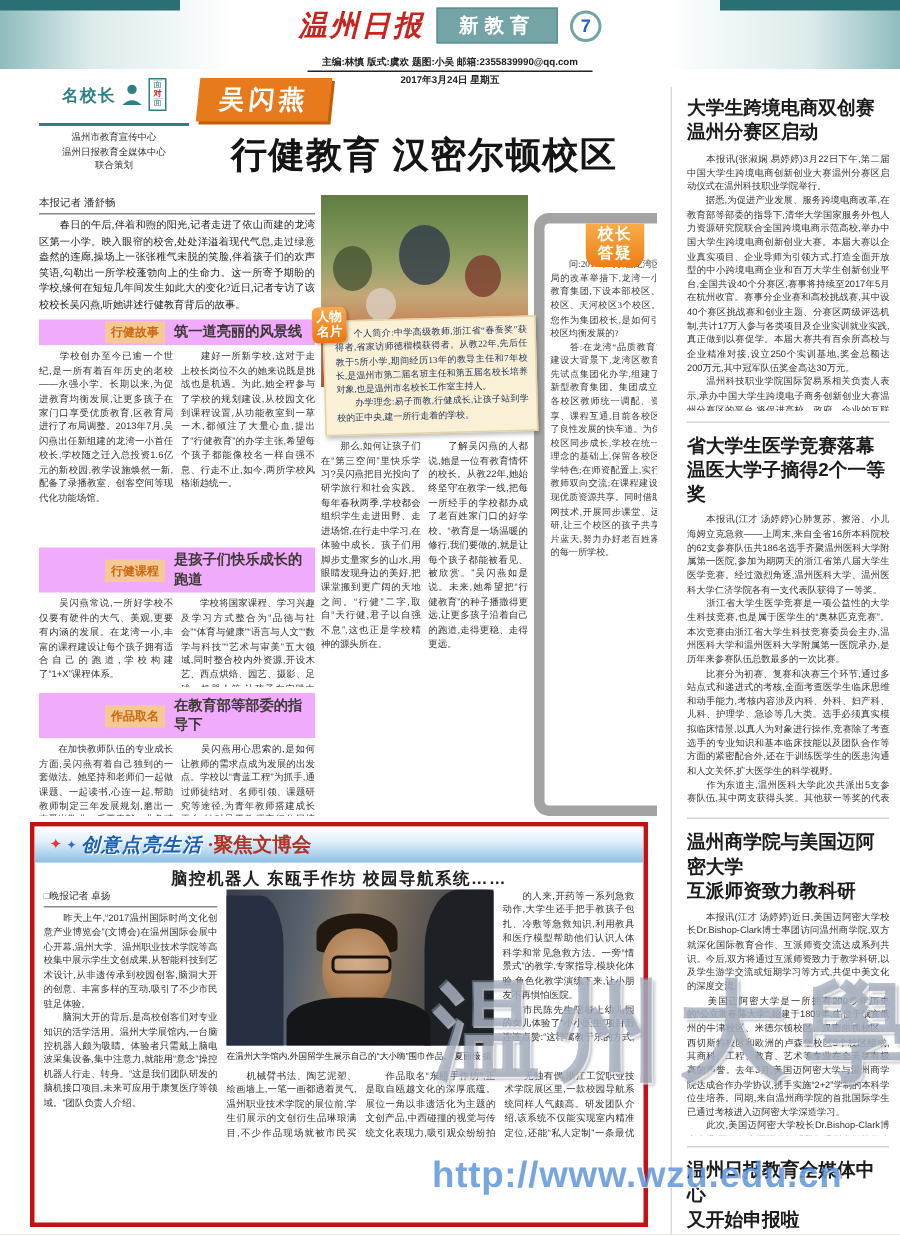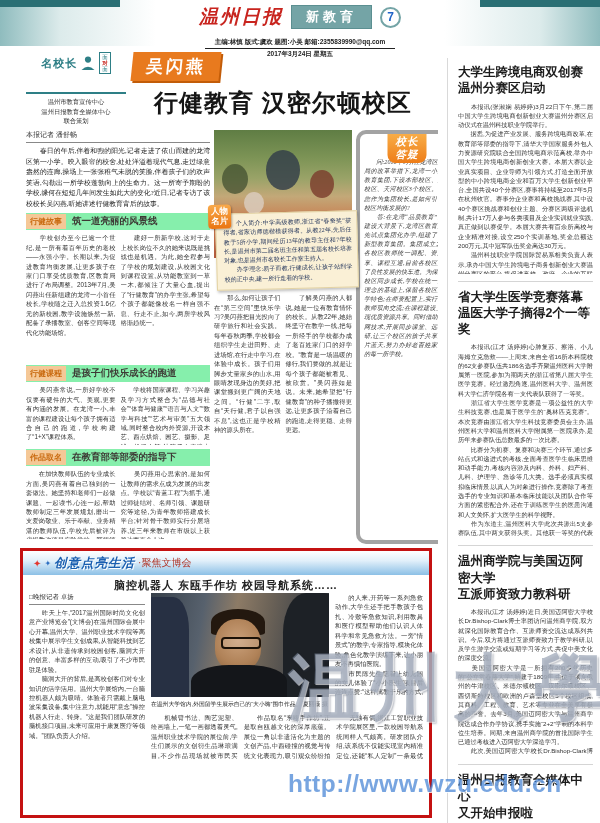--- a/index.html
+++ b/index.html
@@ -17,81 +17,81 @@
     padding:2px 14px;letter-spacing:4px;border:1px solid #5b8f91;}
   .page-circle{width:17px;height:17px;border-radius:50%;background:#fff;border:2px solid #74a4a6;
     color:#1f63c8;font-weight:bold;font-size:12px;line-height:17px;text-align:center;}
   .staff-line{margin-top:2px;font-size:6.5px;color:#222;font-weight:bold;
     display:inline-block;border-bottom:1.5px solid #222;padding:0 10px 1px;}
   .date-line{font-size:6.5px;color:#222;font-weight:bold;margin-top:1px;}
   
   .feature-header{position:absolute;left:26px;top:52px;width:412px;display:flex;}
   .brand-logo{width:100px;flex:none;color:#2e7f86;text-align:center;}
   .logo-row{display:flex;align-items:center;justify-content:center;gap:3px;
-    border-bottom:2px solid #2e7f86;padding-bottom:18px;}
+    border-bottom:2px solid #2e7f86;padding-bottom:8px;}
   .logo-name{font-size:11px;font-weight:bold;letter-spacing:1px;}
   .mini-frame{border:1px solid #2e7f86;font-size:5.5px;line-height:1.1;padding:1px 2px;color:#2e7f86;}
   .mini-frame .red{color:#c8241e;font-weight:bold;}
   .logo-sub{font-size:5.5px;color:#3c7d83;line-height:1.5;margin-top:3px;}
   .feature-titles{margin-left:6px;}
   .kicker-box{display:inline-block;background:#e87a1e;color:#fff;font-weight:bold;
     font-size:17px;letter-spacing:3px;padding:3px 14px;transform:skew(-6deg);
     box-shadow:2px 2px 0 #c25c08;}
   .feature-headline{font-size:24px;font-weight:bold;color:#151515;letter-spacing:1px;
     margin:6px 0 0 22px;white-space:nowrap;}
   
   .main-body{position:absolute;left:26px;top:130px;width:412px;height:414px;display:flex;gap:4px;overflow:hidden;}
   .col-left{width:184px;flex:none;overflow:hidden;}
   .byline{font-size:7px;color:#333;border-bottom:1px solid #888;padding-bottom:2px;margin-bottom:3px;}
   .intro{font-family:"Liberation Serif",serif;font-size:6.8px;line-height:1.55;color:#222;
     text-align:justify;white-space:pre-line;margin-bottom:4px;}
-  .sec{display:flex;align-items:center;background:#86efac;margin:4px 0 3px;}
+  .sec{display:flex;align-items:center;background:#f0abfc;margin:4px 0 3px;padding-left:44px;}
   .sec .tag{background:#f5c897;color:#c96a10;font-weight:bold;font-size:8px;padding:2px 4px;flex:none;}
   .sec .ttl{font-size:9.5px;font-weight:bold;color:#3d3a35;padding:2px 6px;}
   .two-col{display:flex;gap:5px;}
   .bodytxt{font-size:6.3px;line-height:1.5;color:#333;text-align:justify;white-space:pre-line;}
   .two-col .bodytxt{flex:1;overflow:hidden;}
   .s1{height:128px;} .s2{height:60px;} .s3{height:70px;}
   .col-mid{width:138px;flex:none;position:relative;}
   .photo-main{width:138px;height:128px;overflow:hidden;position:relative;
     background:linear-gradient(180deg,#5f7d44 0%,#7d9456 22%,#9aa368 38%,#c3a878 52%,#c97a4d 72%,#b35a3d 100%);}
   .photo-main .blob{position:absolute;border-radius:50%;}
   .card{position:relative;margin:-46px 0 4px 2px;width:128px;background:#faf0d6;
     border:1px solid #e3d3a5;box-shadow:1px 2px 3px rgba(0,0,0,.25);transform:rotate(-1.5deg);
     padding:5px 5px 5px 7px;z-index:3;}
   .card-badge{position:absolute;left:-8px;top:-10px;background:linear-gradient(#f9a94a,#ea7512);
     color:#fff;font-weight:bold;font-size:8.5px;line-height:1.15;padding:2px 3px;border-radius:4px;
     text-align:center;box-shadow:1px 1px 2px rgba(0,0,0,.3);}
   .card-text{font-family:"Liberation Serif",serif;font-size:6px;line-height:1.55;color:#23355c;
     text-align:justify;white-space:pre-line;}
   .mid-cols{display:flex;gap:5px;height:196px;overflow:hidden;}
   .mid-cols .bodytxt{flex:1;}
-  .col-qa{width:86px;flex:none;position:relative;border:4px solid #a3a3a3;border-radius:10px;
-    padding:24px 4px 4px;margin-top:0;overflow:hidden;font-style:italic;}
+  .col-qa{width:86px;flex:none;position:relative;border:7px solid #a3a3a3;border-radius:10px;
+    padding:24px 4px 4px;margin-top:12px;overflow:hidden;}
   .qa-badge{position:absolute;top:-2px;left:50%;transform:translateX(-50%);
     background:linear-gradient(#f9b04a,#ee7d18);color:#fff;font-weight:bold;font-size:10.5px;
     line-height:1.2;text-align:center;padding:3px 8px;border-radius:0 0 8px 8px;letter-spacing:1px;}
   .qa-text{font-family:"Liberation Serif",serif;font-size:6.1px;line-height:1.5;color:#3a3a3a;
     text-align:justify;white-space:pre-line;}
   
   .rail{position:absolute;left:447px;top:58px;width:146px;height:765px;border-left:1px solid #d9d9d9;
     padding-left:10px;overflow:hidden;box-sizing:border-box;}
   .rail-title{font-size:12.5px;font-weight:bold;color:#1c1c1c;line-height:1.3;white-space:pre-line;margin:6px 0 5px;}
   .rail-body{font-size:6.2px;line-height:1.5;color:#333;text-align:justify;white-space:pre-line;overflow:hidden;}
   .rb1{height:172px;} .rb2{height:196px;} .rb3{height:150px;} .rb4{height:30px;}
   .rail-div{border-top:1px solid #d5d5d5;margin:7px 0;}
   
   .bottom-box{position:absolute;left:20px;top:548px;width:406px;height:264px;
     border:3px solid #c41111;background:#fff;overflow:hidden;}
   .banner{height:24px;background:linear-gradient(180deg,#ffffff 0%,#e2f0fa 40%,#8cc0e6 100%);
     display:flex;align-items:center;padding-left:10px;gap:3px;}
   .banner .star{color:#e4372e;font-size:10px;} .banner .star2{color:#2d6fc2;font-size:8px;}
   .banner-logo{font-weight:bold;font-style:italic;font-size:12.5px;color:#1a5fb0;
     text-shadow:1px 1px 0 #fff;letter-spacing:1px;}
-  .banner-sub{font-family:"Liberation Serif",serif;font-size:10px;color:#b03326;font-weight:normal;}
+  .banner-sub{font-family:"Liberation Serif",serif;font-size:13px;color:#b03326;font-weight:bold;}
   .bb-kicker{text-align:center;font-size:11px;font-weight:bold;color:#222;margin-top:3px;letter-spacing:1px;}
   .bb-headline{text-align:center;font-size:20.5px;font-weight:bold;color:#111;letter-spacing:1px;margin:2px 0 5px;}
   .bb-row{display:flex;gap:6px;padding:0 6px;}
   .bb-left{width:116px;flex:none;overflow:hidden;height:200px;}
   .bb-left .byline{font-size:6.5px;}
   .bb-wrap{flex:1;display:flex;flex-direction:column;}
   .bb-toprow{display:flex;gap:6px;}
   .photo-bottom{width:178px;height:104px;flex:none;position:relative;overflow:hidden;
     background:linear-gradient(100deg,#37404a 0%,#57616d 28%,#8d7b66 45%,#6b6257 62%,#3e4248 84%,#2e3338 100%);}
   .photo-bottom .face{position:absolute;left:64px;top:26px;width:46px;height:52px;border-radius:46% 46% 42% 42%;

